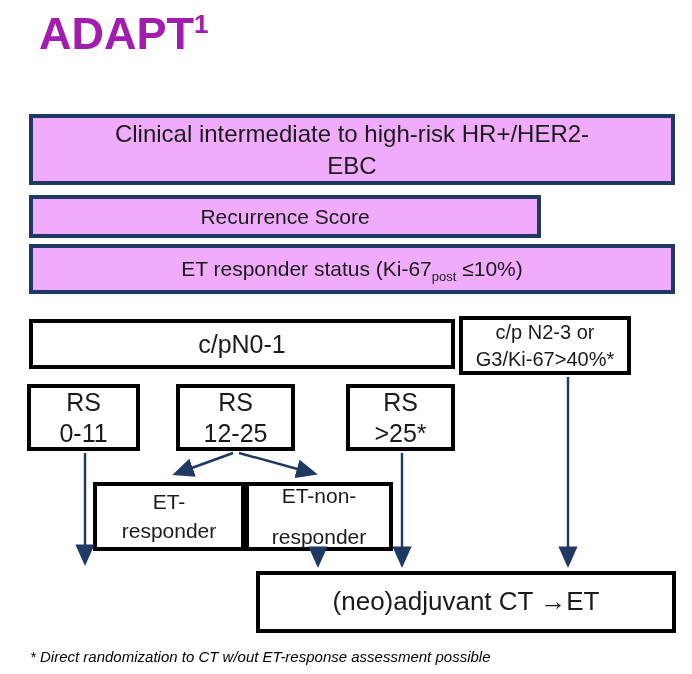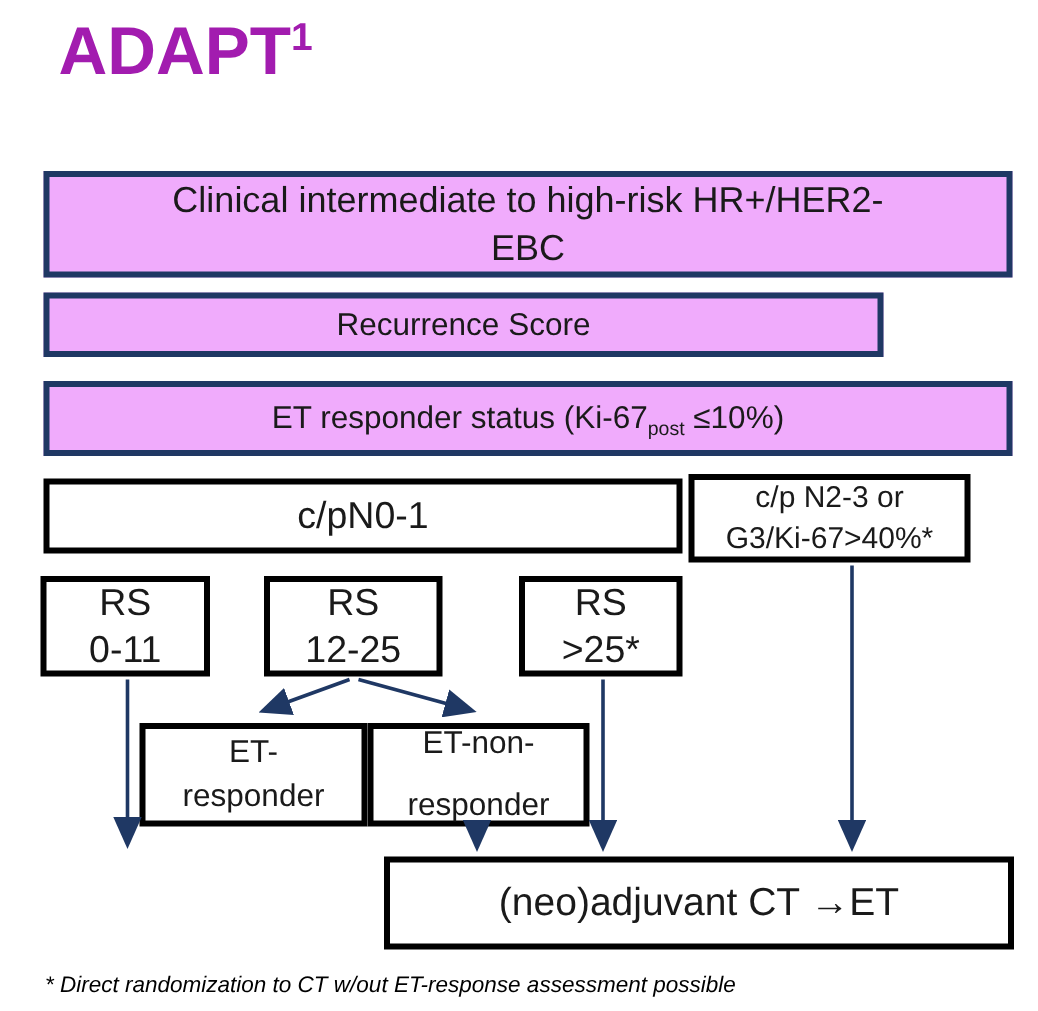--- a/index.html
+++ b/index.html
@@ -36,27 +36,27 @@
     border: 4px solid #000000;
     background: #ffffff;
     display: flex; flex-direction: column;
     align-items: center; justify-content: center;
     text-align: center;
     line-height: 1.22;
   }
 
   
   #box-clinical { left: 29px; top: 114px; width: 646px; height: 71px; font-size: 24px; line-height: 1.3; }
-  #box-recurrence { left: 29px; top: 195px; width: 560px; height: 43px; font-size: 21px; }
-  #box-etstatus { left: 29px; top: 244px; width: 646px; height: 50px; font-size: 21px; margin-top: 10px; }
+  #box-recurrence { left: 29px; top: 195px; width: 512px; height: 43px; font-size: 21px; }
+  #box-etstatus { left: 29px; top: 244px; width: 646px; height: 50px; font-size: 21px; }
   #box-etstatus .sub { font-size: 13px; vertical-align: sub; line-height: 0; }
 
   
   #box-cpn01 { left: 29px; top: 319px; width: 426px; height: 50px; font-size: 25px; }
-  #box-n23   { left: 459px; top: 316px; width: 188px; height: 59px; font-size: 20px; line-height: 1.35; }
+  #box-n23   { left: 459px; top: 316px; width: 172px; height: 59px; font-size: 20px; line-height: 1.35; }
 
   #box-rs011  { left: 27px;  top: 384px; width: 113px; height: 67px; font-size: 25px; }
   #box-rs1225 { left: 176px; top: 384px; width: 119px; height: 67px; font-size: 25px; }
   #box-rs25   { left: 346px; top: 384px; width: 109px; height: 67px; font-size: 25px; }
 
   #box-etresp { left: 93px;  top: 482px; width: 152px; height: 69px; font-size: 21px; line-height: 1.35; }
   #box-etnon  { left: 245px; top: 482px; width: 148px; height: 69px; font-size: 21px; line-height: 1.35; gap: 12px; }
 
   #box-etalone { left: 23px;  top: 571px; width: 231px; height: 62px; font-size: 26px; }
   #box-neoadj  { left: 256px; top: 571px; width: 420px; height: 62px; font-size: 26px; }

